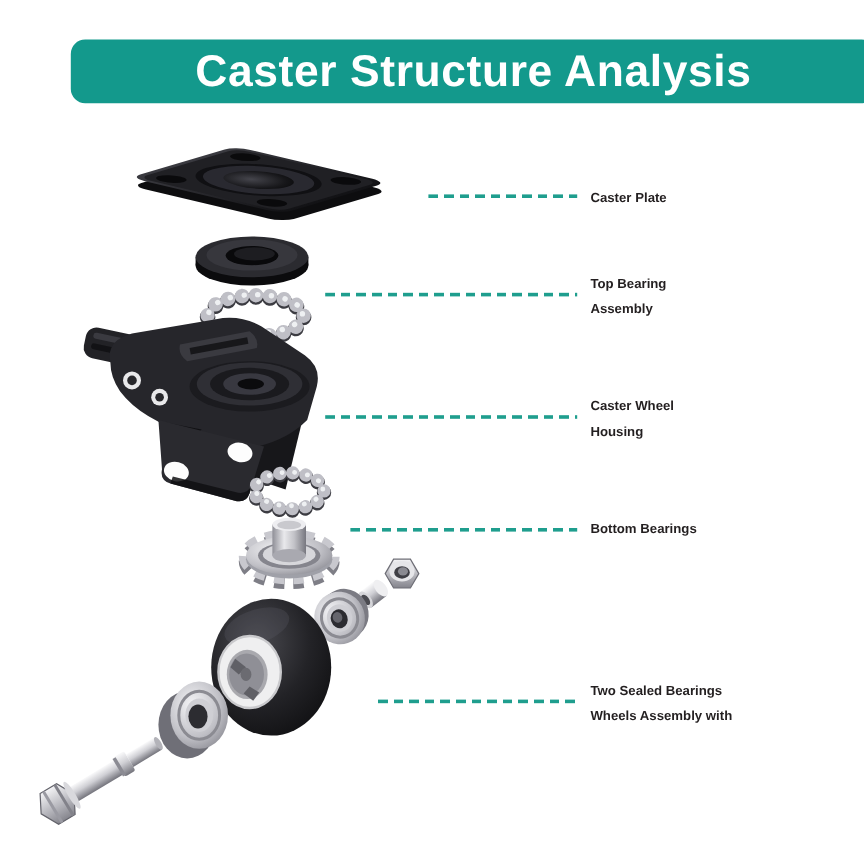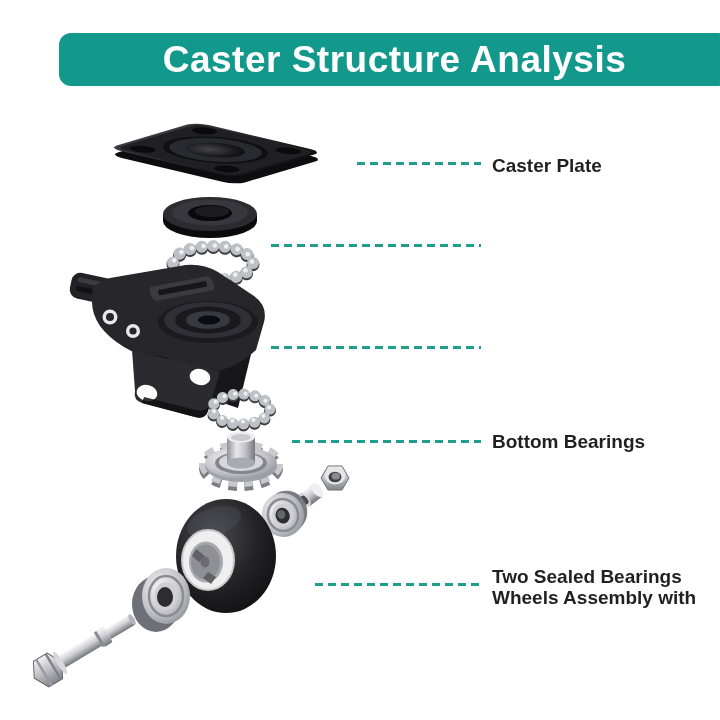--- a/index.html
+++ b/index.html
@@ -16,21 +16,21 @@
     color:#ffffff;font-size:37px;font-weight:bold;letter-spacing:0.5px;
     white-space:nowrap;
   }
   .diagram-svg{position:absolute;left:0;top:0;}
   .dash{
     position:absolute;height:3px;
     background:repeating-linear-gradient(90deg,#1f9e8e 0 8px,transparent 8px 13px);
   }
   .plabel{
     position:absolute;left:492px;width:210px;
-    color:#231f20;font-size:19px;font-weight:bold;line-height:21px;
+    color:#231f20;font-size:11px;font-weight:bold;line-height:21px;
   }
   .d1{left:357px;top:162px;width:124px;}
   .d2{left:271px;top:244px;width:210px;}
   .d3{left:271px;top:346px;width:210px;}
   .d4{left:292px;top:440px;width:189px;}
   .d5{left:315px;top:583px;width:166px;}
   .l1{top:155px;}
   .l2{top:227px;}
   .l3{top:329px;}
   .l4{top:431px;}
@@ -220,20 +220,28 @@
   <div class="dash d1"></div>
   <div class="dash d2"></div>
   <div class="dash d3"></div>
   <div class="dash d4"></div>
   <div class="dash d5"></div>
 
   <div class="plabel l1">
     <div>Caster Plate</div>
     <div></div>
   </div>
+  <div class="plabel l2">
+    <div>Top Bearing</div>
+    <div>Assembly</div>
+  </div>
+  <div class="plabel l3">
+    <div>Caster Wheel</div>
+    <div>Housing</div>
+  </div>
   <div class="plabel l4">
     <div>Bottom Bearings</div>
   </div>
   <div class="plabel l5">
     <div>Two Sealed Bearings</div>
     <div>Wheels Assembly with</div>
   </div>
 
 </div>
 

